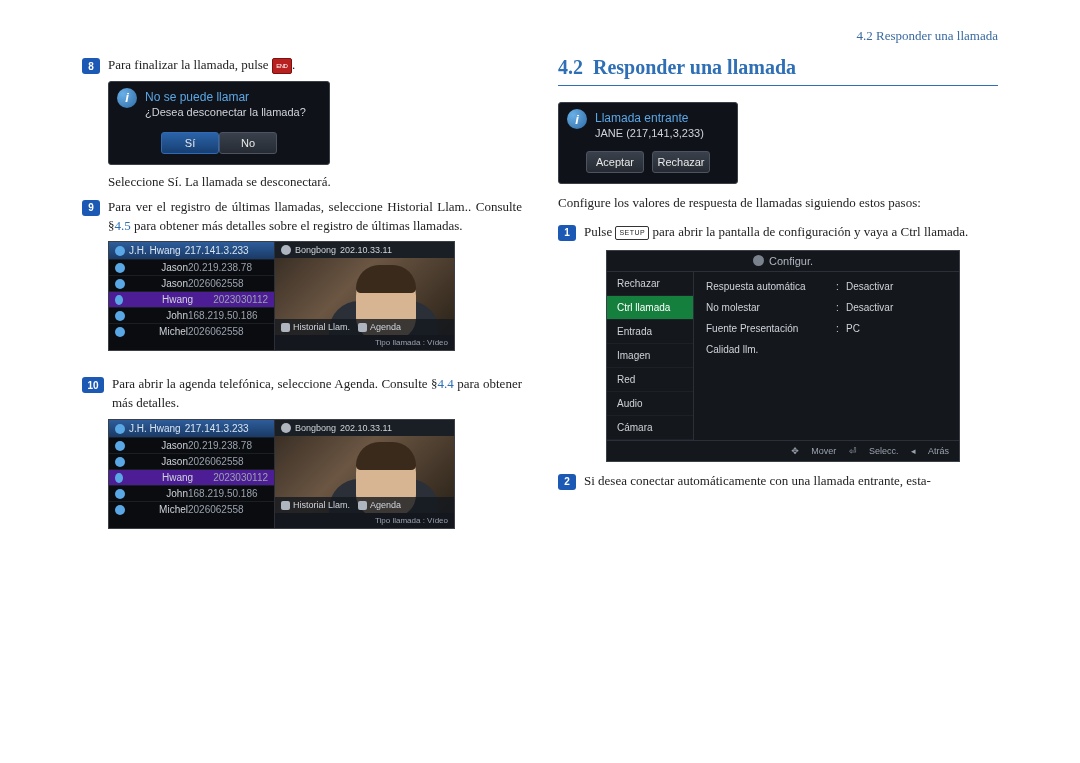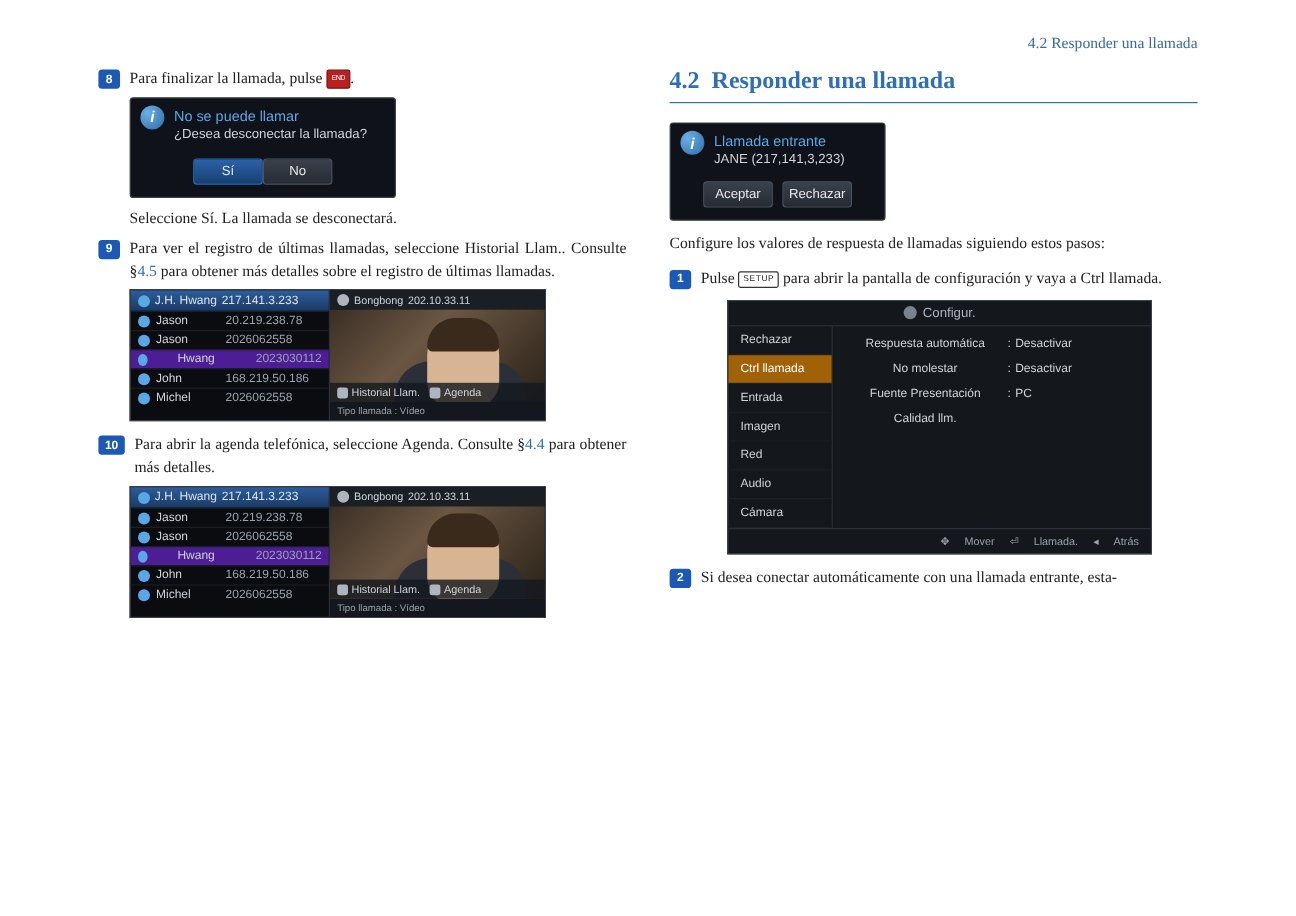--- a/index.html
+++ b/index.html
@@ -17,21 +17,21 @@
   .link{color:#2f6fb5;}
   
   .dialog-dark{margin:6px 0 8px 26px;background:#0f1218;border:1px solid #3a3f48;border-radius:3px;width:220px;font-family:Arial,sans-serif;}
   .dialog-dark .title{color:#5aa7e6;font-size:12px;padding:8px 10px 2px 36px;position:relative;}
   .dialog-dark .title .info-ic{position:absolute;left:8px;top:6px;width:20px;height:20px;border-radius:50%;background:radial-gradient(circle at 30% 30%,#6ab0e8,#2f6aa3);display:flex;align-items:center;justify-content:center;color:#fff;font-weight:bold;font-size:13px;font-style:italic;}
   .dialog-dark .sub{color:#d0d4d9;font-size:11px;padding:0 10px 8px 36px;}
   .dialog-dark .btnrow{display:flex;justify-content:center;padding:6px 0 10px 0;}
   .dlg-btn{min-width:56px;height:20px;border-radius:3px;font-size:11px;color:#e8e8e8;display:flex;align-items:center;justify-content:center;border:1px solid #4b5460;background:linear-gradient(#3a414c,#262b33);}
   .dlg-btn.primary{border-color:#2f6bb4;background:linear-gradient(#2b63a8,#173f72);}
   
-  .vc-panel{margin:6px 0 10px 26px;width:345px;height:108px;background:#0a0c10;border:1px solid #3a3f48;display:flex;font-family:Arial,sans-serif;position:relative;}
+  .vc-panel{margin:6px 0 24px 26px;width:345px;height:108px;background:#0a0c10;border:1px solid #3a3f48;display:flex;font-family:Arial,sans-serif;position:relative;text-align:right;}
   .vc-left{width:165px;border-right:1px solid #2a2f38;}
   .vc-head{background:linear-gradient(#2d5d9a,#1a3a66);color:#d8e4f2;font-size:10px;padding:3px 6px;display:flex;align-items:center;gap:4px;}
   .call-ic{width:10px;height:10px;border-radius:50%;background:#5aa7e6;}
   .vc-row{display:flex;align-items:center;padding:2px 6px;font-size:10px;color:#cfd4da;border-top:1px solid #1a1e25;}
   .vc-row .call-ic{margin-right:5px;}
   .vc-name{width:58px;overflow:hidden;white-space:nowrap;}
   .vc-num{color:#9aa2ad;}
   .vc-row.sel{background:#4c1d95;gap:20px;}
   .vc-right{flex:1;position:relative;display:flex;flex-direction:column;}
   .vc-topbar{background:#1a1e25;color:#cfd4da;font-size:9px;padding:3px 6px;display:flex;align-items:center;gap:4px;}
@@ -54,22 +54,22 @@
   .incoming-dlg .title .info-ic{position:absolute;left:8px;top:6px;width:20px;height:20px;border-radius:50%;background:radial-gradient(circle at 30% 30%,#6ab0e8,#2f6aa3);display:flex;align-items:center;justify-content:center;color:#fff;font-weight:bold;font-size:13px;font-style:italic;}
   .incoming-dlg .sub{color:#d0d4d9;font-size:11px;padding:0 10px 8px 36px;}
   .incoming-dlg .btnrow{display:flex;justify-content:center;gap:8px;padding:4px 0 10px 0;}
   
   .cfg-panel{margin:8px 0 10px 48px;width:352px;background:#14171c;border:1px solid #3a3f48;font-family:Arial,sans-serif;}
   .cfg-head{text-align:center;color:#aeb5bf;font-size:11px;padding:4px 0;border-bottom:1px solid #2a2f38;display:flex;align-items:center;justify-content:center;gap:5px;}
   .gear{width:11px;height:11px;border-radius:50%;background:#7a828d;position:relative;}
   .cfg-body{display:flex;}
   .cfg-menu{width:86px;border-right:1px solid #2a2f38;}
   .cfg-item{color:#cfd4da;font-size:10px;padding:6px 10px;border-bottom:1px solid #1c2027;}
-  .cfg-item.sel{background:#a16207;color:#fff;}
-  .cfg-content{flex:1;padding:4px 0;text-align:center;}
+  .cfg-item.sel{background:#15803d;color:#fff;}
+  .cfg-content{flex:1;padding:4px 0;}
   .cfg-row{display:flex;font-size:10px;color:#cfd4da;padding:5px 12px;}
   .cfg-label{width:130px;}
   .cfg-colon{width:10px;}
   .cfg-foot{text-align:right;color:#9aa2ad;font-size:9px;padding:5px 10px;border-top:1px solid #2a2f38;}
   .cfg-foot span{margin-left:10px;}
   
   .pager{position:absolute;left:0;right:0;bottom:16px;text-align:center;font-size:13px;color:#333;font-weight:bold;}
   .tri{display:inline-block;width:0;height:0;border-top:6px solid transparent;border-bottom:6px solid transparent;vertical-align:middle;}
   .tri.l{border-right:9px solid #2f6fb5;margin-right:10px;}
   .tri.r{border-left:9px solid #2f6fb5;margin-left:10px;}
@@ -304,21 +304,21 @@
               </div>
             <div class="cfg-row">
                 <span class="cfg-label">Calidad llm.</span>
                 <span class="cfg-colon"></span>
                 <span></span>
               </div>
           </div>
         </div>
         <div class="cfg-foot">
           <span>✥ <span>Mover</span></span>
-          <span>⏎ <span>Llamada.</span></span>
+          <span>⏎ <span>Selecc.</span></span>
           <span>◂ <span>Atrás</span></span>
         </div>
       </div>
 
       <div class="step-row">
         <span class="step-num">2</span>
         <div class="body-text">Si desea conectar automáticamente con una llamada entrante, esta-</div>
       </div>
 
     </div>

